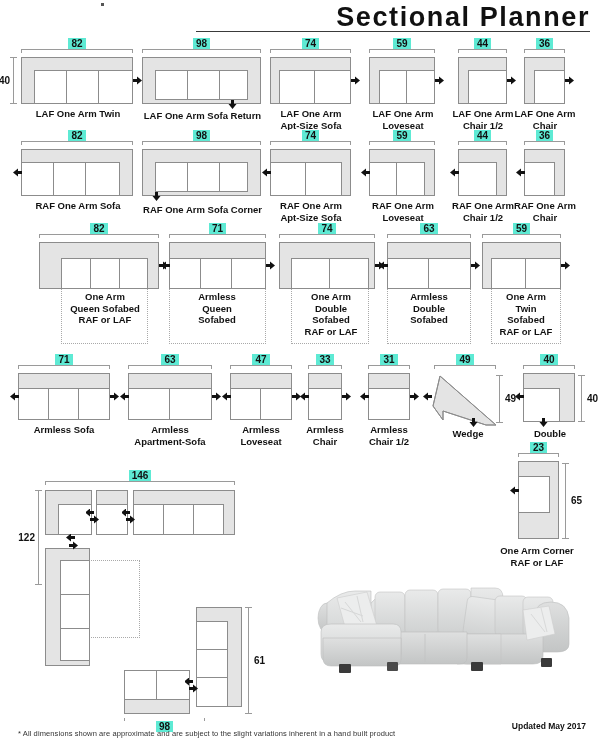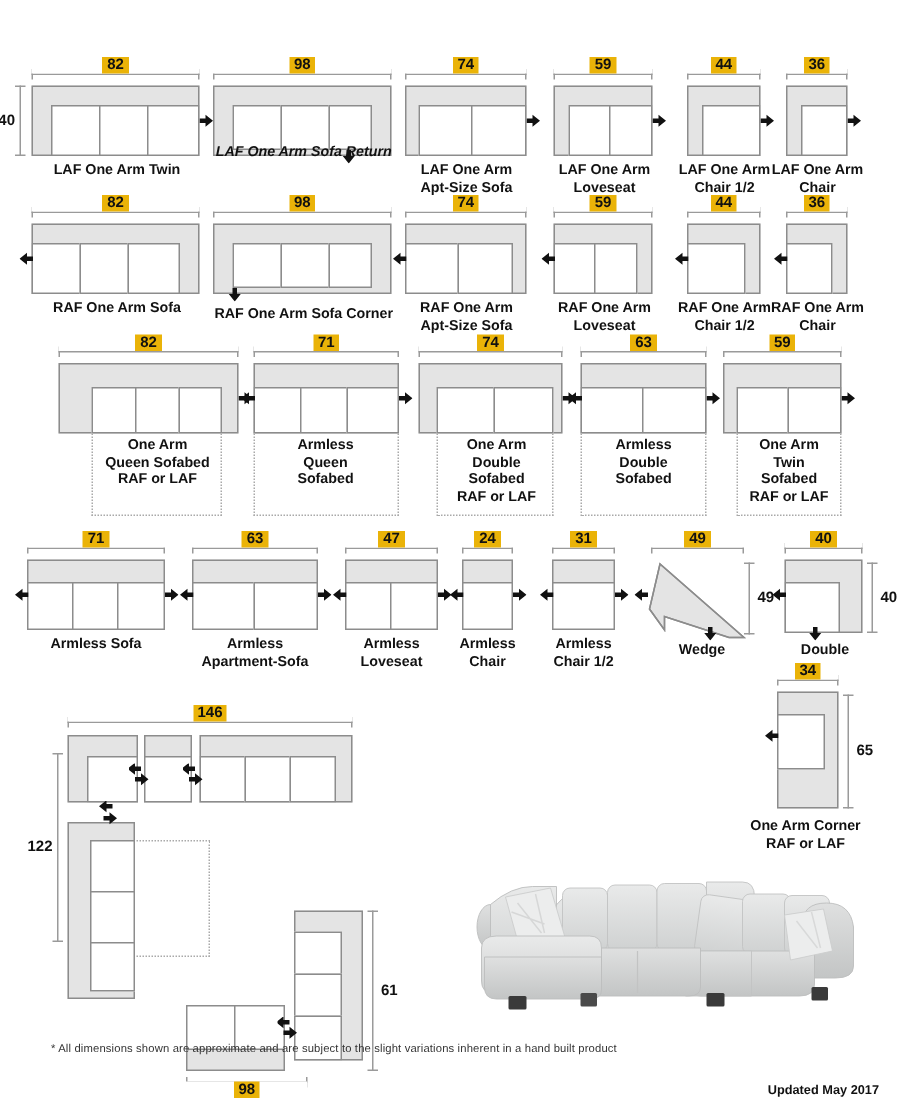--- a/index.html
+++ b/index.html
@@ -33,21 +33,21 @@
   
   .dim-h{position:absolute;height:7px;}
   .dim-h .ln{position:absolute;left:0;right:0;top:3px;height:1px;background:#9a9a9a;}
   .dim-h .capL,.dim-h .capR{position:absolute;top:0;width:1px;height:7px;background:#9a9a9a;}
   .dim-h .capL{left:0;} .dim-h .capR{right:0;}
   .dim-h .val{
     position:absolute;left:0;right:0;top:-8px;text-align:center;
     font-size:10px;font-weight:bold;color:#111;background:#fff;
     line-height:11px;
   }
-  .dim-h .val span{background:#eab308;padding:0 3px;}
+  .dim-h .val span{background:#5eead4;padding:0 3px;}
 
   .dim-v{position:absolute;width:7px;}
   .dim-v .ln{position:absolute;top:0;bottom:0;left:3px;width:1px;background:#9a9a9a;}
   .dim-v .capT,.dim-v .capB{position:absolute;left:0;height:1px;width:7px;background:#9a9a9a;}
   .dim-v .capT{top:0;} .dim-v .capB{bottom:0;}
   .dim-v .val{
     position:absolute;left:-20px;top:50%;margin-top:-6px;width:20px;
     text-align:right;font-size:10px;font-weight:bold;color:#111;line-height:12px;
   }
   .dim-v .val.right{left:9px;text-align:left;}
@@ -66,33 +66,38 @@
   .config-title{
     position:absolute;left:38px;top:450px;
     font-size:20px;font-weight:bold;letter-spacing:0.2px;color:#111;
   }
 
   
   .photo{position:absolute;left:305px;top:576px;width:285px;height:110px;}
 
   
   .foot-note{
-    position:absolute;left:18px;top:694px;
-    font-size:7.5px;color:#333;letter-spacing:0.1px;margin-left:16px;
+    position:absolute;left:18px;top:729px;
+    font-size:7.5px;color:#333;letter-spacing:0.1px;
   }
   .foot-date{
     position:absolute;right:14px;top:721px;
     font-size:8.5px;font-weight:bold;color:#111;
   }
 </style>
 </head>
 <body>
 
 <div class="page">
 
+  <div class="title-wrap">
+    <div class="stray-dot"></div>
+    <div class="title-rule"></div>
+    <div class="title-text">Sectional Planner</div>
+  </div>
 
   <div class="piece" style="left:0;top:46px;">
     <div class="dim-h" style="left:21px;top:0;width:112px;">
       <div class="ln"></div>
         <div class="capL"></div>
         <div class="capR"></div>
       <div class="val"><span>82</span></div>
     </div>
     <div class="dim-v" style="left:10px;top:11px;height:47px;">
       <div class="ln"></div>
@@ -121,21 +126,21 @@
     </div>
     <div class="body-out" style="left:8px;top:11px;width:119px;height:47px;"></div>
     <div class="cushion" style="left:21px;top:24px;width:33px;height:30px;"></div>
     <div class="cushion" style="left:53px;top:24px;width:33px;height:30px;"></div>
     <div class="cushion" style="left:85px;top:24px;width:29px;height:30px;"></div>
     <div class="conn" style="left:94px;top:54px;">
       <svg width="9" height="9" viewBox="0 0 9 9">
           <path d="M3 0 H6 V4 H8.5 L4.5 9 L0.5 4 H3 Z" fill="#111"></path>
         </svg>
     </div>
-    <div class="caption" style="left:-4px;top:50px;width:145px;font-style:italic;">LAF One Arm Sofa Return</div>
+    <div class="caption" style="left:-4px;top:64px;width:145px;">LAF One Arm Sofa Return</div>
   </div>
 
   <div class="piece" style="left:266px;top:46px;">
     <div class="dim-h" style="left:4px;top:0;width:81px;">
       <div class="ln"></div>
         <div class="capL"></div>
         <div class="capR"></div>
       <div class="val"><span>74</span></div>
     </div>
     <div class="body-out" style="left:4px;top:11px;width:81px;height:47px;"></div>
@@ -506,21 +511,21 @@
     </div>
     <div class="caption" style="left:-6px;top:62px;width:90px;">Armless
 Loveseat</div>
   </div>
 
   <div class="piece" style="left:300px;top:362px;">
     <div class="dim-h" style="left:8px;top:0;width:34px;">
       <div class="ln"></div>
         <div class="capL"></div>
         <div class="capR"></div>
-      <div class="val"><span>24</span></div>
+      <div class="val"><span>33</span></div>
     </div>
     <div class="body-out" style="left:8px;top:11px;width:34px;height:47px;"></div>
     <div class="cushion" style="left:8px;top:26px;width:34px;height:32px;"></div>
     <div class="conn" style="left:0px;top:30px;">
       <svg width="9" height="9" viewBox="0 0 9 9">
           <path d="M9 3 H5 V0.5 L0 4.5 L5 8.5 V6 H9 Z" fill="#111"></path>
         </svg>
     </div>
     <div class="conn" style="left:42px;top:30px;">
       <svg width="9" height="9" viewBox="0 0 9 9">
@@ -610,21 +615,21 @@
         </svg>
     </div>
     <div class="caption" style="left:2px;top:66px;width:66px;">Double</div>
   </div>
 
   <div class="piece" style="left:505px;top:450px;">
     <div class="dim-h" style="left:13px;top:0;width:41px;">
       <div class="ln"></div>
         <div class="capL"></div>
         <div class="capR"></div>
-      <div class="val"><span>34</span></div>
+      <div class="val"><span>23</span></div>
     </div>
     <div class="body-out" style="left:13px;top:11px;width:41px;height:78px;"></div>
     <div class="cushion" style="left:13px;top:26px;width:32px;height:37px;"></div>
     <div class="dim-v" style="left:57px;top:13px;height:76px;">
       <div class="ln"></div>
         <div class="capT"></div>
         <div class="capB"></div>
       <div class="val right">65</div>
     </div>
     <div class="conn" style="left:5px;top:36px;">
@@ -639,21 +644,21 @@
 
   <div class="piece" style="left:0;top:478px;">
 
     <div class="dim-h" style="left:45px;top:0;width:190px;">
       <div class="ln"></div>
         <div class="capL"></div>
         <div class="capR"></div>
       <div class="val"><span>146</span></div>
     </div>
 
-    <div class="dim-v" style="left:35px;top:24px;height:126px;">
+    <div class="dim-v" style="left:35px;top:12px;height:95px;">
       <div class="ln"></div>
         <div class="capT"></div>
         <div class="capB"></div>
       <div class="val">122</div>
     </div>
 
     <div class="body-out" style="left:45px;top:12px;width:47px;height:45px;"></div>
     <div class="cushion" style="left:58px;top:26px;width:34px;height:31px;"></div>
 
     <div class="body-out" style="left:96px;top:12px;width:32px;height:45px;"></div>

